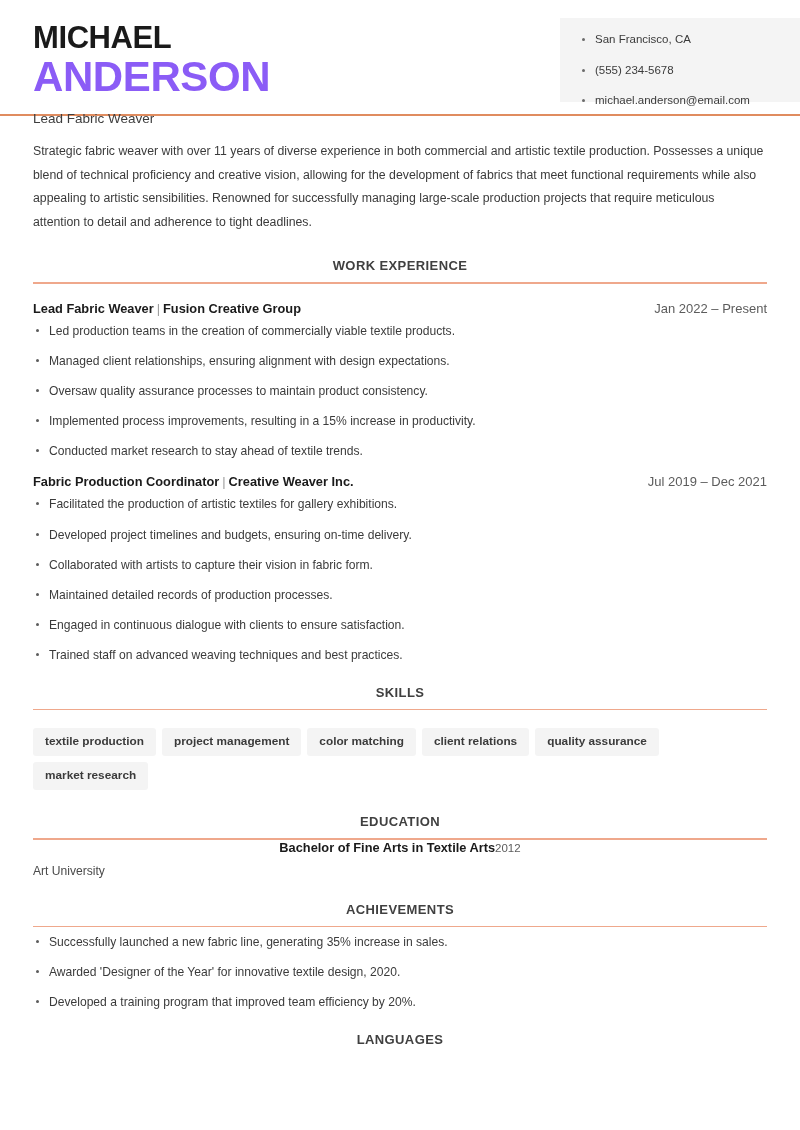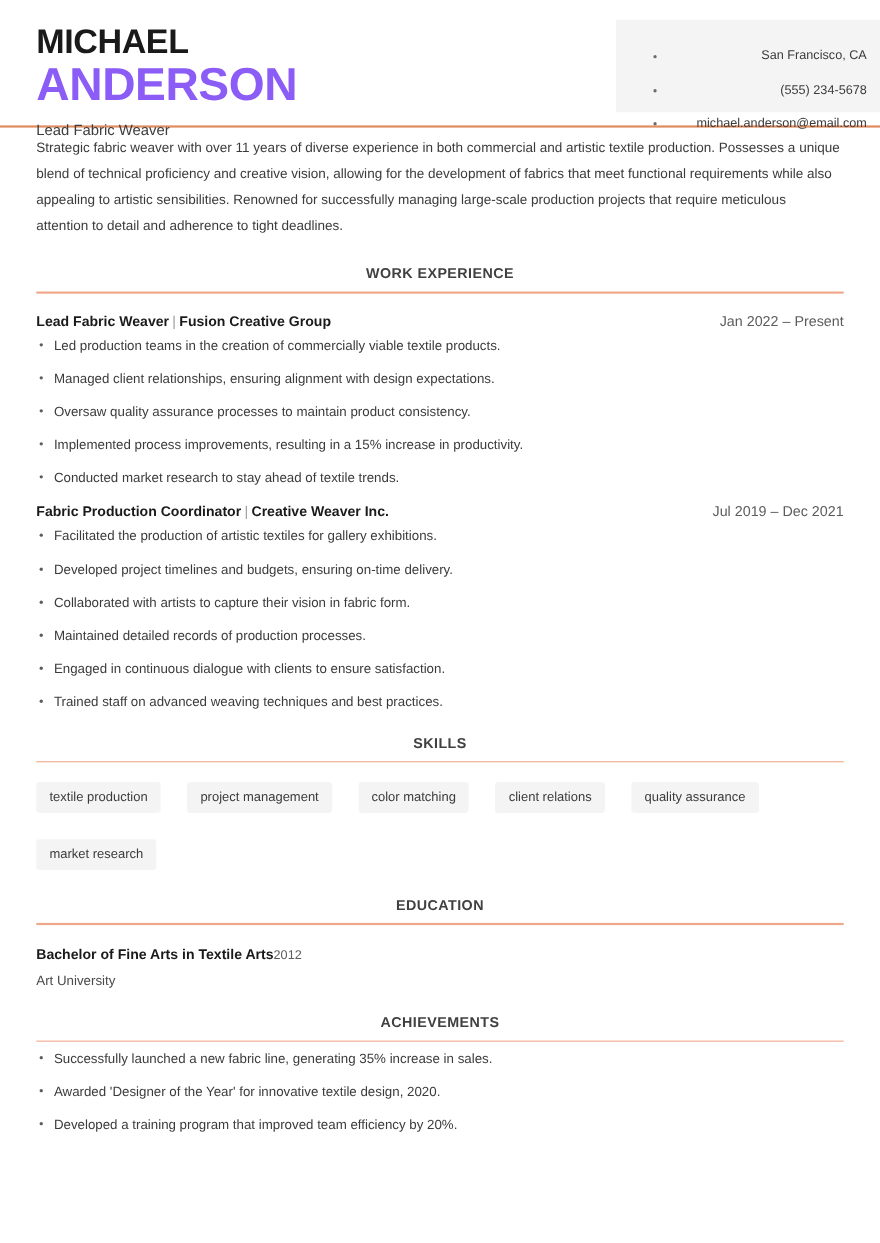--- a/index.html
+++ b/index.html
@@ -59,23 +59,22 @@
 
   .header-right {
     width: 240px;
     background: #f4f4f4;
     margin: 18px 0 12px 0;
     padding: 16px 0 12px 22px;
     box-sizing: border-box;
   }
   .contact-list {
     list-style: none;
-    margin: 12px;
+    margin: 0;
     padding: 0;
-    text-align: right;
   }
   .contact-list li {
     position: relative;
     font-size: 11.5px;
     color: #3b3b3b;
     line-height: 1;
     padding-left: 13px;
     margin-bottom: 19px;
   }
   .contact-list li:last-child { margin-bottom: 0; }
@@ -98,21 +97,21 @@
 
   
   .content {
     padding: 0 33px;
   }
 
   .summary {
     font-size: 12.3px;
     line-height: 1.92;
     color: #3b3b3b;
-    margin: 7px 0 0 0;
+    margin: 24px 0 0 0;
     padding-right: 2px;
     text-align: left;
   }
 
   .section { margin-top: 24px; }
   .section-title {
     font-size: 13px;
     font-weight: bold;
     letter-spacing: 0.4px;
     color: #404040;
@@ -173,38 +172,38 @@
     width: 3px;
     height: 3px;
     border-radius: 50%;
     background: #5c5c5c;
   }
 
   
   .chips {
     display: flex;
     flex-wrap: wrap;
-    gap: 24px;
+    gap: 6px;
     margin-top: 18px;
+    font-weight: bold;
   }
   .chip {
     background: #f4f4f4;
     border-radius: 3px;
     padding: 8px 12px;
     font-size: 11.8px;
     color: #3b3b3b;
     line-height: 1;
   }
 
   
   .edu-head {
     display: flex;
-    justify-content: flex-start;
+    justify-content: center;
     align-items: baseline;
-    margin-top: 19px;
   }
   .edu-degree {
     font-size: 12.8px;
     font-weight: bold;
     color: #1a1a1a;
   }
   .edu-year {
     font-size: 11.5px;
     color: #5c5c5c;
   }

